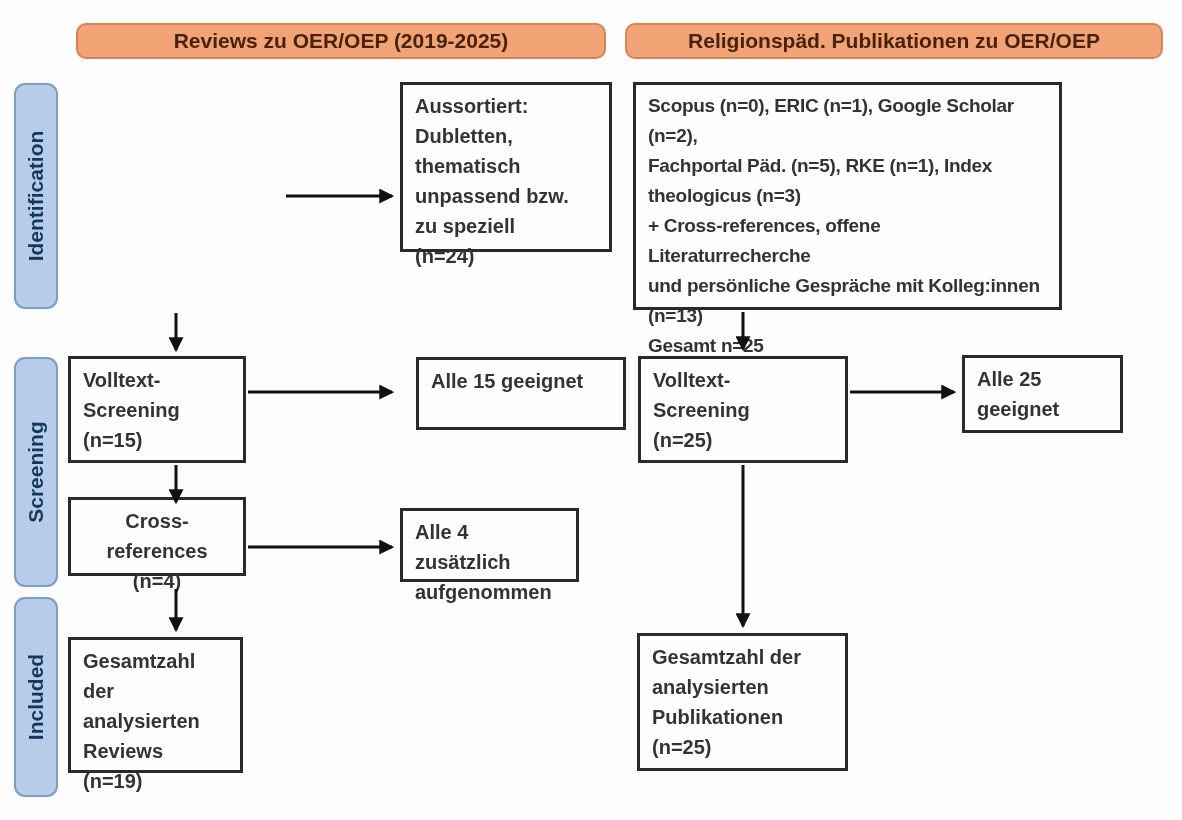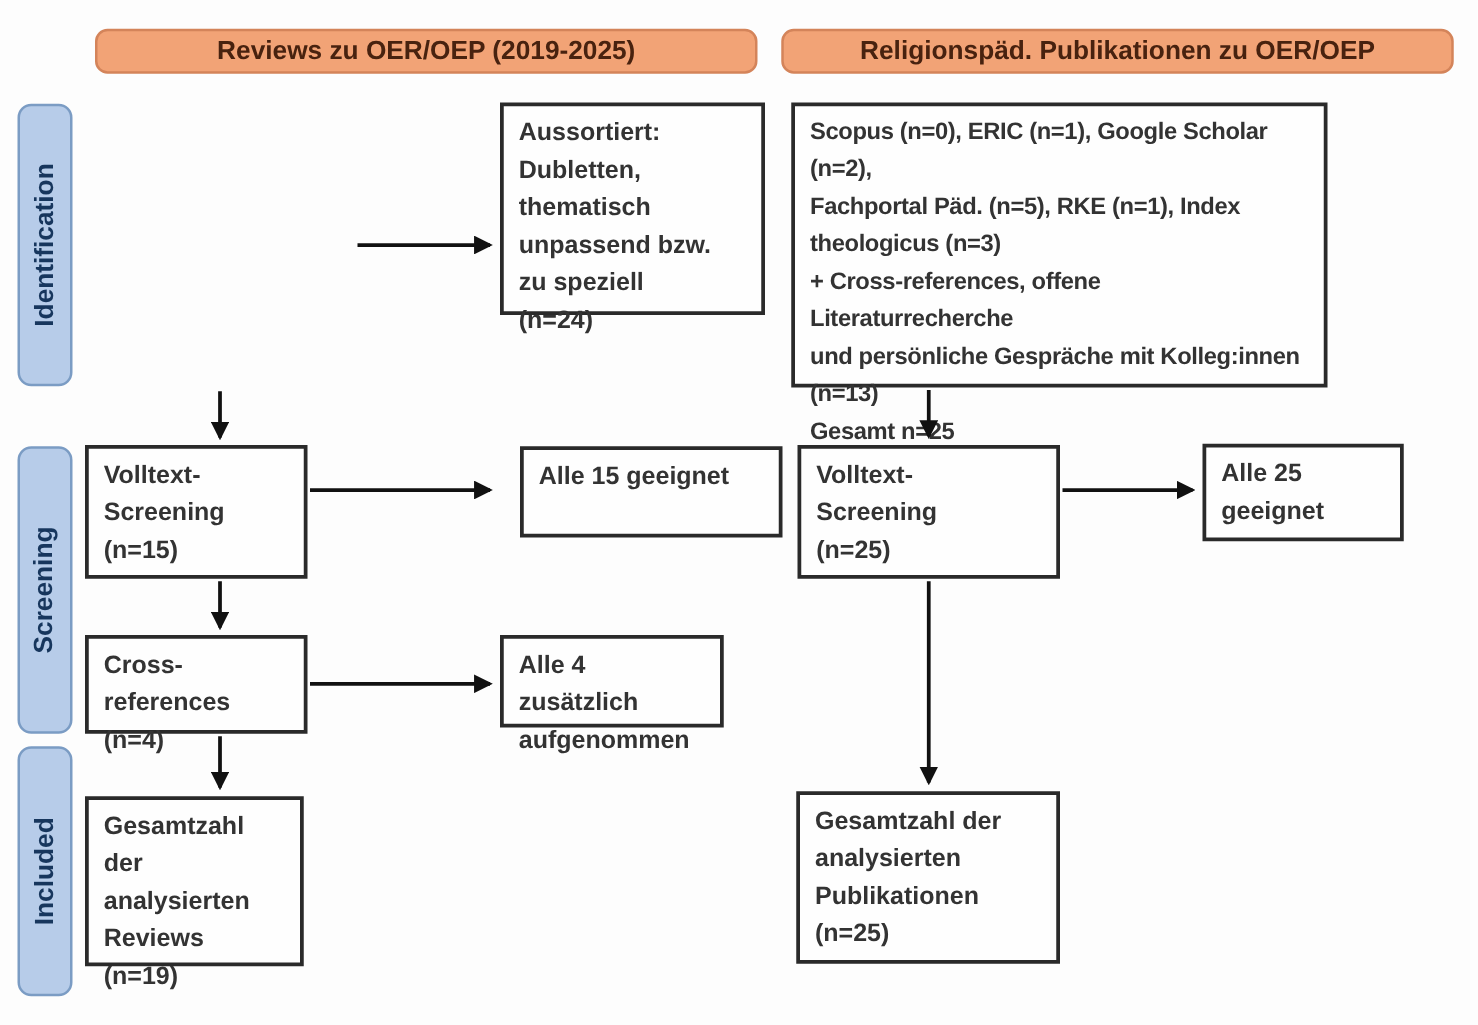--- a/index.html
+++ b/index.html
@@ -77,21 +77,21 @@
 
   <div class="box" style="left:68px; top:356px; width:178px; height:107px;">Volltext-
 Screening
 (n=15)</div>
   <div class="box" style="left:400px; top:357px; width:210px; height:73px;margin-left:16px;">Alle 15 geeignet</div>
   <div class="box" style="left:638px; top:356px; width:210px; height:107px;">Volltext-
 Screening
 (n=25)</div>
   <div class="box" style="left:962px; top:355px; width:161px; height:78px;">Alle 25 geeignet</div>
 
-  <div class="box" style="left:68px; top:508px; width:178px; height:79px;">Cross-references
+  <div class="box" style="left:68px; top:497px; width:178px; height:79px;text-align:center;">Cross-references
 (n=4)</div>
   <div class="box" style="left:400px; top:508px; width:179px; height:74px;">Alle 4 zusätzlich
 aufgenommen</div>
 
   <div class="box" style="left:68px; top:637px; width:175px; height:136px;">Gesamtzahl der
 analysierten
 Reviews
 (n=19)</div>
   <div class="box" style="left:637px; top:633px; width:211px; height:138px;">Gesamtzahl der
 analysierten

